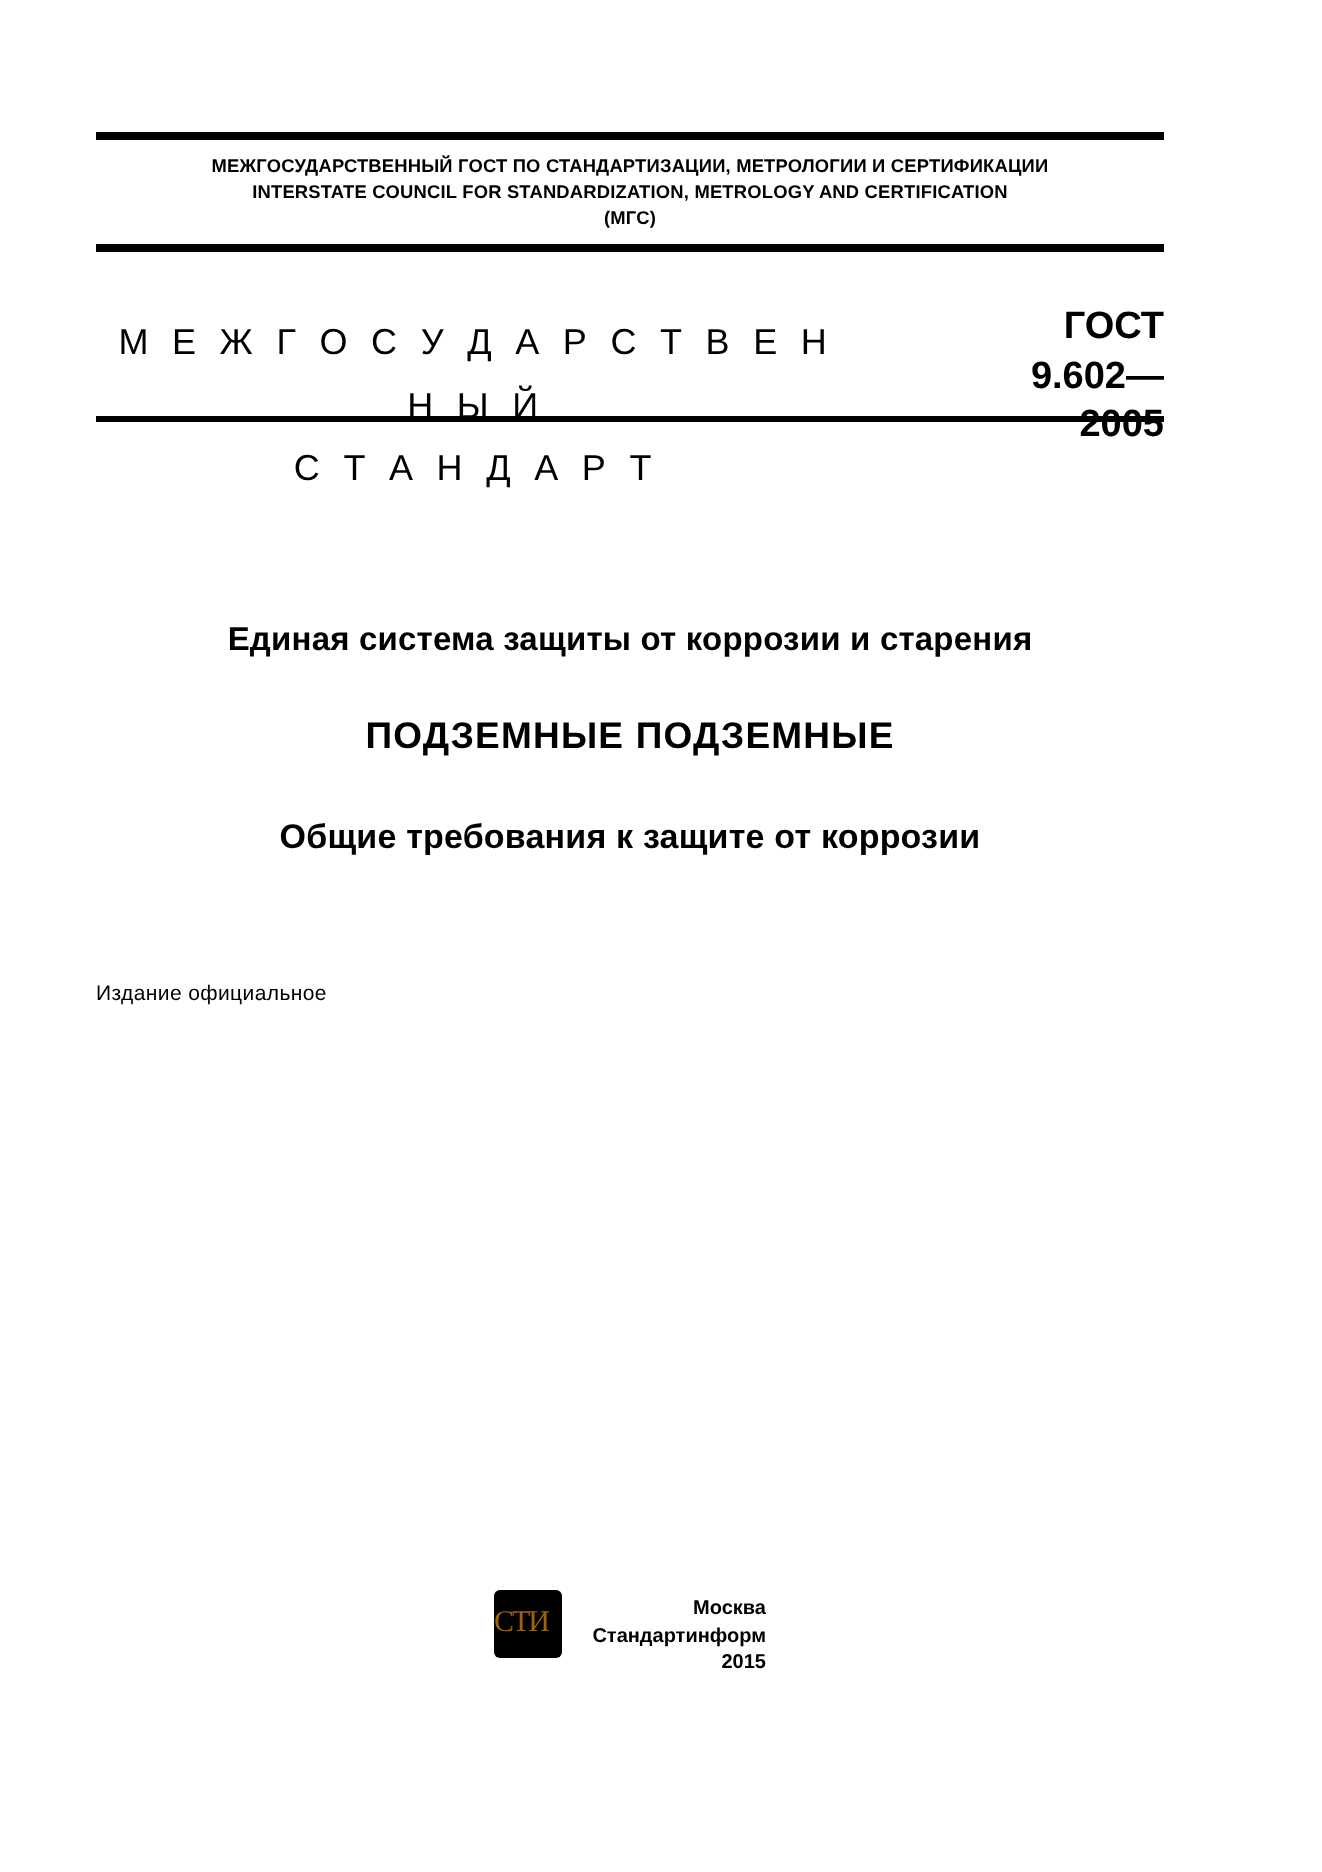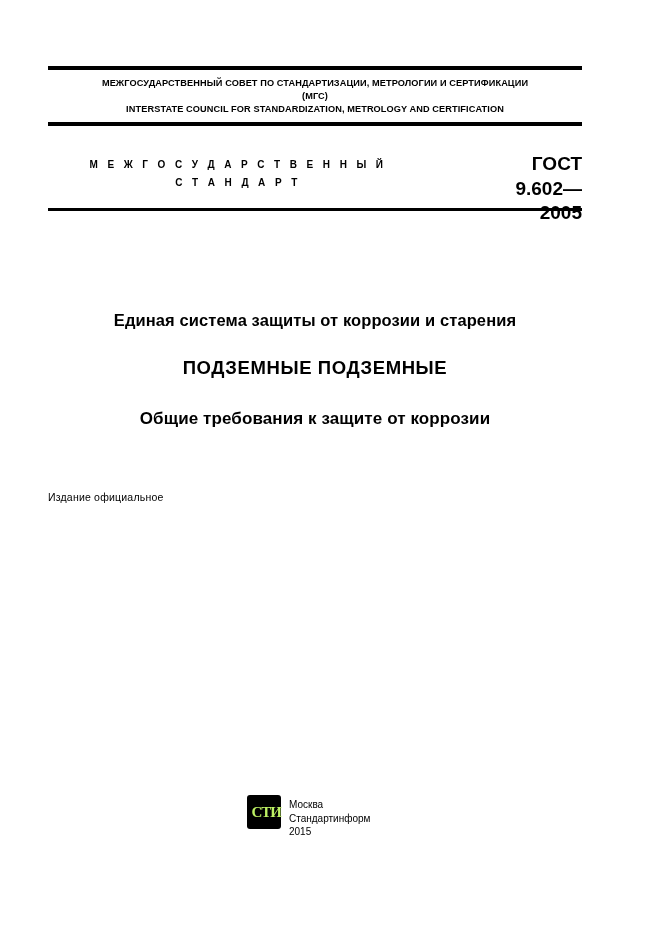--- a/index.html
+++ b/index.html
@@ -54,22 +54,22 @@
     display: flex;
     align-items: flex-start;
     justify-content: space-between;
     padding-top: 26px;
     height: 78px;
     box-sizing: border-box;
   }
   .std-left {
     width: 380px;
     text-align: center;
-    font-size: 10px;
-    font-weight: bold;
+    font-size: 18px;
+    font-weight: normal;
     letter-spacing: 3.4px;
     line-height: 1.75;
     padding-top: 4px;
   }
   .std-right {
     width: 140px;
     text-align: right;
     font-size: 19px;
     font-weight: bold;
     line-height: 1.28;
@@ -127,48 +127,49 @@
     background: #000000;
     border-radius: 3px;
     position: relative;
     margin-right: 8px;
     flex: none;
   }
   .logo .glyph {
     position: absolute;
     left: 0; right: 0; top: 50%;
     transform: translateY(-50%);
-    text-align: right;
-    color: #bef264;
+    text-align: left;
+    color: #a16207;
     font-size: 15px;
-    font-weight: bold;
+    font-weight: normal;
     font-family: "Liberation Serif", serif;
     letter-spacing: -1px;
   }
   .pub-lines {
-    text-align: left;
+    text-align: right;
     font-size: 10px;
     line-height: 1.35;
     padding-top: 3px;
     min-width: 94px;
+    font-weight: bold;
   }
   .pub-lines div { white-space: nowrap; }
 </style>
 </head>
 <body>
 
 <div class="page">
   <div class="content">
 
     <div class="rule-top"></div>
 
     <div class="council">
-      <div>МЕЖГОСУДАРСТВЕННЫЙ СОВЕТ ПО СТАНДАРТИЗАЦИИ, МЕТРОЛОГИИ И СЕРТИФИКАЦИИ</div>
+      <div>МЕЖГОСУДАРСТВЕННЫЙ ГОСТ ПО СТАНДАРТИЗАЦИИ, МЕТРОЛОГИИ И СЕРТИФИКАЦИИ</div>
+      <div>INTERSTATE COUNCIL FOR STANDARDIZATION, METROLOGY AND CERTIFICATION</div>
       <div>(МГС)</div>
-      <div>INTERSTATE COUNCIL FOR STANDARDIZATION, METROLOGY AND CERTIFICATION</div>
     </div>
 
     <div class="rule-mid"></div>
 
     <div class="std-row">
       <div class="std-left">
         <div>М Е Ж Г О С У Д А Р С Т В Е Н Н Ы Й</div>
         <div>С Т А Н Д А Р Т</div>
       </div>
       <div class="std-right">

